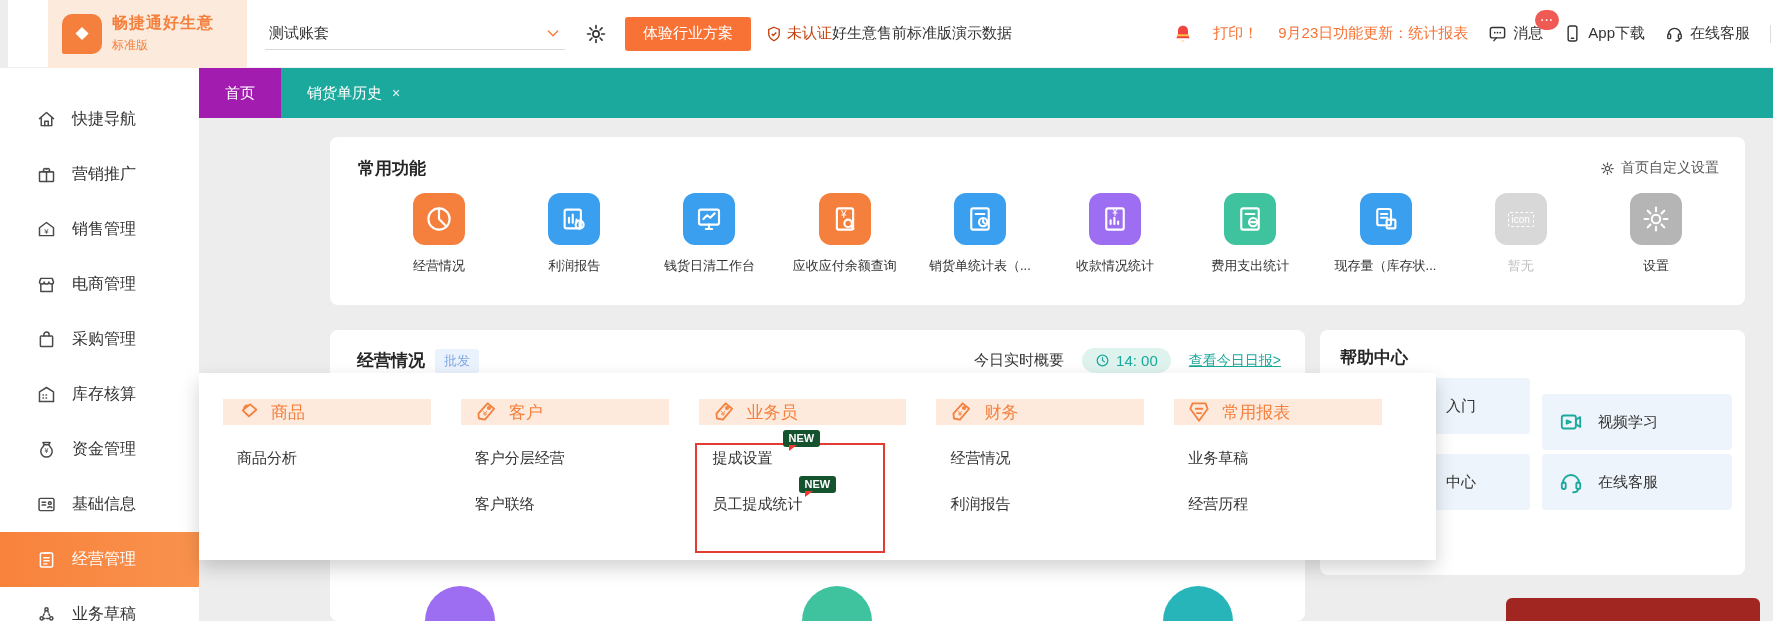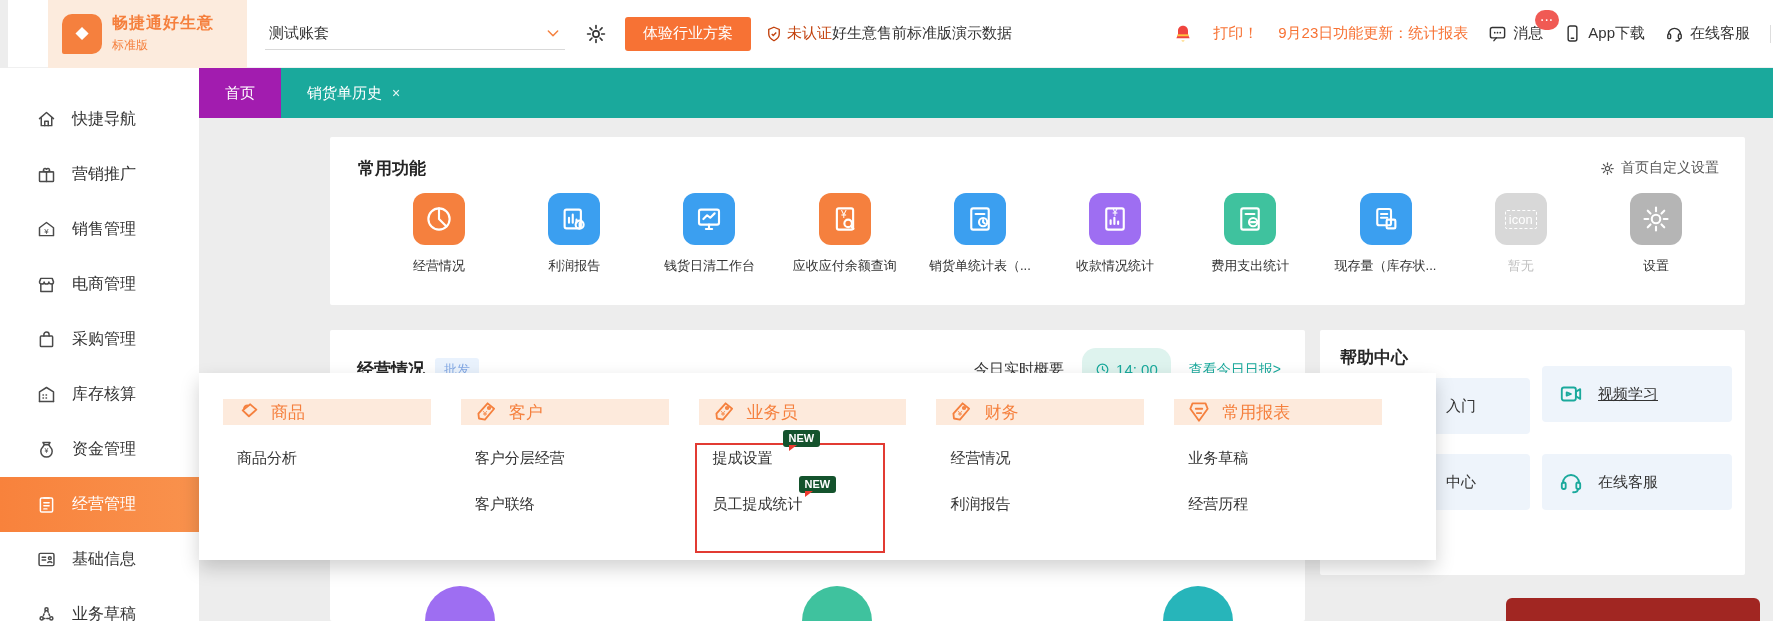--- a/index.html
+++ b/index.html
@@ -38,40 +38,40 @@
   .tab-close { font-size:14px; opacity:.9; cursor:pointer; }
 
   
   .sidebar { position:absolute; left:0; top:68px; width:199px; height:582px; background:#fff; z-index:30; padding-top:24px; }
   .side-item { height:55px; display:flex; align-items:center; padding-left:36px; gap:15px; font-size:16px; color:#333; cursor:pointer; }
   .side-item .ic { width:21px; height:21px; color:#4a4a4a; flex:none; }
   .side-item.active { background:linear-gradient(90deg,#f8823c,#f9924d); color:#fff; }
   .side-item.active .ic { color:#fff; }
 
   
-  .card { position:absolute; background:#fff; border-radius:2px; }
+  .card { position:absolute; background:#fff; border-radius:8px; }
   .quick-card { left:330px; top:137px; width:1415px; height:168px; }
   .card-title { position:absolute; left:28px; top:20px; font-size:17px; font-weight:bold; color:#262626; }
   .customize { position:absolute; right:26px; top:22px; display:flex; align-items:center; gap:6px; color:#595959; font-size:14px; cursor:pointer; }
   .customize .ic { width:15px; height:15px; color:#595959; }
   .qrow { position:absolute; left:44px; right:24px; top:56px; display:flex; justify-content:space-between; }
   .qitem { width:130px; text-align:center; cursor:pointer; }
   .qicon { width:52px; height:52px; border-radius:12px; margin:0 auto; color:#fff; display:flex; align-items:center; justify-content:center; }
   .qicon svg { width:30px; height:30px; }
-  .qicon .ph-txt { font-size:13px; color:#fff; border:1px dashed #fff; padding:1px 3px; border-radius:2px; }
+  .qicon .ph-txt { font-size:10px; color:#fff; border:1px dashed #fff; padding:1px 3px; border-radius:2px; }
   .qlabel { margin-top:12px; font-size:13px; color:#333; white-space:nowrap; overflow:hidden; text-overflow:ellipsis; }
   .qitem.disabled .qlabel { color:#c0c0c0; }
 
   .biz-card { left:330px; top:330px; width:975px; height:291px; }
   .biz-head { position:absolute; left:27px; right:24px; top:18px; display:flex; align-items:center; }
   .biz-title { font-size:17px; font-weight:bold; color:#262626; }
   .biz-badge { margin-left:10px; background:#e9f2fd; color:#84a9e4; font-size:13px; padding:3px 9px; border-radius:3px; }
   .biz-right { margin-left:auto; display:flex; align-items:center; gap:18px; }
   .biz-summary { font-size:15px; color:#333; }
-  .time-pill { display:flex; align-items:center; gap:6px; background:#def3ee; color:#1aa99c; border-radius:14px; padding:13px 13px; font-size:15px; }
+  .time-pill { display:flex; align-items:center; gap:6px; background:#def3ee; color:#1aa99c; border-radius:14px; padding:4px 13px; font-size:15px; }
   .time-pill .ic { width:15px; height:15px; }
   .report-link { color:#1aa99c; font-size:14px; text-decoration:underline; cursor:pointer; }
   .bcircle { position:absolute; width:70px; height:70px; border-radius:50%; top:256px; }
 
   .help-card { left:1320px; top:330px; width:425px; height:245px; }
   .help-tile { position:absolute; width:190px; height:56px; background:#eef4fb; border-radius:4px; display:flex; align-items:center; padding-left:16px; gap:14px; font-size:15px; color:#333; cursor:pointer; }
   .help-tile .ic { width:26px; height:26px; color:#1aa99c; }
   .help-tile.partial { padding-left:106px; }
   .red-banner { position:absolute; left:1506px; top:598px; width:254px; height:23px; background:#a12622; border-radius:6px 6px 0 0; }
 
@@ -277,43 +277,43 @@
               <path d="M9.5 6.5h5l2 3a6.5 6.5 0 11-9 0z"></path>
               <path d="M9.5 6.5L8 4h8l-1.5 2.5"></path>
             </g>
           </svg>
           <svg viewBox="0 0 24 24" style="position:absolute">
             <text x="12" y="16.5" text-anchor="middle" font-size="8" fill="currentColor" font-family="sans-serif">¥</text>
           </svg>
         </span>
         <span>资金管理</span>
       </div>
-      <div class="side-item active">
-        <span class="ic" style="position: relative;">
-          <svg viewBox="0 0 24 24">
-            <g fill="none" stroke="currentColor" stroke-width="1.7" stroke-linecap="round" stroke-linejoin="round">
-              <rect x="5" y="4.5" width="14" height="16" rx="1.5"></rect>
-              <path d="M9 4.5h6M9 10h6M9 13.5h6M9 17h3.5"></path>
-            </g>
-          </svg>
-        </span>
-        <span>经营管理</span>
-      </div>
       <div class="side-item">
         <span class="ic" style="position: relative;">
           <svg viewBox="0 0 24 24">
             <g fill="none" stroke="currentColor" stroke-width="1.7" stroke-linecap="round" stroke-linejoin="round">
               <rect x="3.5" y="5" width="17" height="14" rx="1.5"></rect>
               <path d="M7 9.5h4M7 12.5h4"></path>
               <circle cx="15.8" cy="10.5" r="1.6"></circle>
               <path d="M13.5 15.5c.5-1.4 4.1-1.4 4.6 0"></path>
             </g>
           </svg>
         </span>
         <span>基础信息</span>
+      </div>
+      <div class="side-item active">
+        <span class="ic" style="position: relative;">
+          <svg viewBox="0 0 24 24">
+            <g fill="none" stroke="currentColor" stroke-width="1.7" stroke-linecap="round" stroke-linejoin="round">
+              <rect x="5" y="4.5" width="14" height="16" rx="1.5"></rect>
+              <path d="M9 4.5h6M9 10h6M9 13.5h6M9 17h3.5"></path>
+            </g>
+          </svg>
+        </span>
+        <span>经营管理</span>
       </div>
       <div class="side-item">
         <span class="ic" style="position: relative;">
           <svg viewBox="0 0 24 24">
             <g fill="none" stroke="currentColor" stroke-width="1.7" stroke-linecap="round" stroke-linejoin="round">
               <circle cx="12" cy="6" r="1.8"></circle>
               <circle cx="6.5" cy="16.5" r="1.8"></circle>
               <circle cx="17.5" cy="16.5" r="1.8"></circle>
               <path d="M10.8 7.6l-3 7.2M13.2 7.6l3 7.2M8.3 16.5h7.4" stroke-dasharray="2 2"></path>
             </g>
@@ -486,21 +486,21 @@
         <div class="bcircle" style="background: rgb(39, 181, 186); left: 833px;"></div>
       </div>
   </section>
 
   <section class="card help-card">
     <div class="card-title" style="left:20px;top:16px;">帮助中心</div>
     <div id="help-tiles">
         <div class="help-tile partial" style="left: 20px; top: 48px;">
           <span>入门</span>
         </div>
-        <div class="help-tile" style="left: 222px; top: 36px; text-decoration: underline;">
+        <div class="help-tile" style="left: 222px; top: 64px;">
           <span class="ic" style="position: relative;">
             <svg viewBox="0 0 24 24">
               <g fill="none" stroke="currentColor" stroke-width="1.7" stroke-linecap="round" stroke-linejoin="round">
                 <rect x="3.5" y="6" width="13" height="12" rx="2"></rect>
                 <path d="M16.5 10l4-2.5v9l-4-2.5z"></path>
                 <path d="M8 10.5l4 1.5-4 1.5z"></path>
               </g>
             </svg>
           </span>
           <span>视频学习</span>

